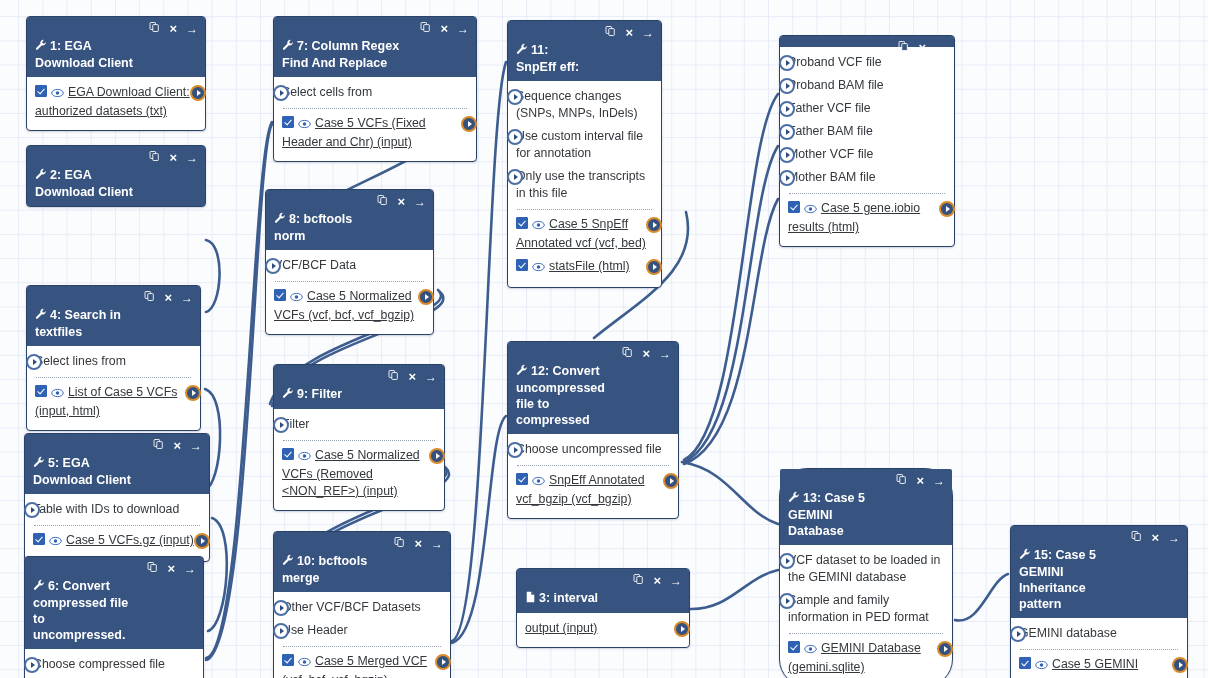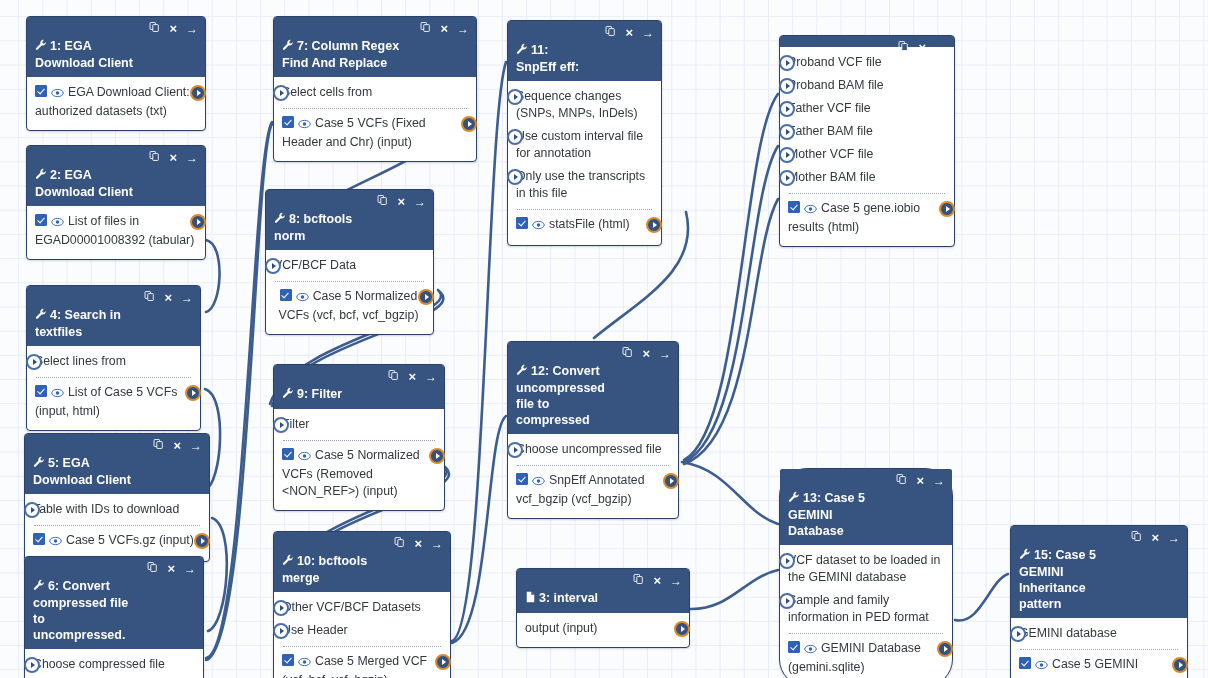--- a/index.html
+++ b/index.html
@@ -38,21 +38,21 @@
   .hdr .ttl{display:block;padding-right:62px;margin-top:16px;}
   .hdr .ttl .ico{display:inline-block;margin-right:3px;vertical-align:-1px;}
   .hdr .acts{position:absolute;top:4px;right:7px;display:flex;gap:9px;align-items:center;}
   .hdr .acts span{font-size:12px;line-height:14px;color:#fff;cursor:pointer;display:inline-block;}
   .hdr .acts .xbtn{font-weight:bold;font-size:13px;}
   .body{padding:4px 8px 7px 8px;}
   .row{
     font-size:12.3px;color:#33383d;line-height:17px;
     padding:3px 2px 3px 0;position:relative;
   }
-  .row.out{color:#33383d;}
+  .row.out{color:#33383d;text-decoration:underline;}
   .row .chk{
     display:inline-block;width:10px;height:10px;background:#2f62b5;
     border:1px solid #2f62b5;border-radius:1px;position:relative;
     vertical-align:-1px;margin-right:4px;
   }
   .row .chk:after{
     content:"";position:absolute;left:2.5px;top:0.5px;width:3px;height:6px;
     border:solid #fff;border-width:0 1.6px 1.6px 0;transform:rotate(42deg);
   }
   .row .eye{display:inline-block;margin-right:4px;vertical-align:-2px;}
@@ -127,28 +127,20 @@
             </svg></span><span>2: EGA Download Client</span></span>
         <div class="acts">
           <span><svg width="11" height="12" viewBox="0 0 16 16">
               <rect x="1.5" y="1.5" width="8" height="10" rx="1" fill="none" stroke="#fff" stroke-width="1.3"></rect>
               <rect x="5.5" y="4.5" width="8" height="10" rx="1" fill="#37537f" stroke="#fff" stroke-width="1.3"></rect>
             </svg></span>
           <span class="xbtn">×</span>
           <span>→</span>
         </div>
       </div>
-      <div class="body">
-        <div class="row out" style="position: relative;"><span class="chk"></span><span class="eye"><svg width="13" height="10" viewBox="0 0 18 12">
-              <ellipse cx="9" cy="6" rx="8" ry="5" fill="none" stroke="#2f62b5" stroke-width="1.3"></ellipse>
-              <circle cx="9" cy="6" r="2.4" fill="#2f62b5"></circle>
-            </svg></span><span>List of files in EGAD00001008392 (tabular)</span><div class="port out" style="top: 4px;">
-            <span class="chev"></span>
-          </div></div>
-      </div>
     </div>
     <div class="node" style="left: 26px; top: 285px; width: 175px;">
       <div class="hdr">
         <span class="ttl"><span class="ico"><svg width="12" height="12" viewBox="0 0 16 16">
               <path d="M11.6 1.2a4 4 0 0 0-4.4 5.2L1.6 12a1.4 1.4 0 0 0 2 2l5.6-5.6a4 4 0 0 0 5.2-4.4l-2.3 2.3-1.9-.5-.5-1.9z" fill="#ffffff"></path>
             </svg></span><span>4: Search in textfiles</span></span>
         <div class="acts">
           <span><svg width="11" height="12" viewBox="0 0 16 16">
               <rect x="1.5" y="1.5" width="8" height="10" rx="1" fill="none" stroke="#fff" stroke-width="1.3"></rect>
               <rect x="5.5" y="4.5" width="8" height="10" rx="1" fill="#37537f" stroke="#fff" stroke-width="1.3"></rect>
@@ -263,21 +255,21 @@
             </svg></span>
           <span class="xbtn">×</span>
           <span>→</span>
         </div>
       </div>
       <div class="body">
         <div class="row in" style="position: relative;"><span>VCF/BCF Data</span><div class="port in" style="top: 4px;">
             <span class="chev"></span>
           </div></div>
         <div class="sep"></div>
-        <div class="row out" style="position: relative; text-align: center;"><span class="chk"></span><span class="eye"><svg width="13" height="10" viewBox="0 0 18 12">
+        <div class="row out" style="position: relative;"><span class="chk"></span><span class="eye"><svg width="13" height="10" viewBox="0 0 18 12">
               <ellipse cx="9" cy="6" rx="8" ry="5" fill="none" stroke="#2f62b5" stroke-width="1.3"></ellipse>
               <circle cx="9" cy="6" r="2.4" fill="#2f62b5"></circle>
             </svg></span><span>Case 5 Normalized VCFs (vcf, bcf, vcf_bgzip)</span><div class="port out" style="top: 4px;">
             <span class="chev"></span>
           </div></div>
       </div>
     </div>
     <div class="node" style="left: 273px; top: 364px; width: 172px;">
       <div class="hdr">
         <span class="ttl"><span class="ico"><svg width="12" height="12" viewBox="0 0 16 16">
@@ -353,20 +345,26 @@
         <div class="row in" style="position: relative;"><span>Sequence changes (SNPs, MNPs, InDels)</span><div class="port in" style="top: 4px;">
             <span class="chev"></span>
           </div></div>
         <div class="row in" style="position: relative;"><span>Use custom interval file for annotation</span><div class="port in" style="top: 4px;">
             <span class="chev"></span>
           </div></div>
         <div class="row in" style="position: relative;"><span>Only use the transcripts in this file</span><div class="port in" style="top: 4px;">
             <span class="chev"></span>
           </div></div>
         <div class="sep"></div>
+        <div class="row out" style="position: relative;"><span class="chk"></span><span class="eye"><svg width="13" height="10" viewBox="0 0 18 12">
+              <ellipse cx="9" cy="6" rx="8" ry="5" fill="none" stroke="#2f62b5" stroke-width="1.3"></ellipse>
+              <circle cx="9" cy="6" r="2.4" fill="#2f62b5"></circle>
+            </svg></span><span>Case 5 SnpEff Annotated vcf (vcf, bed)</span><div class="port out" style="top: 4px;">
+            <span class="chev"></span>
+          </div></div>
         <div class="row out" style="position: relative;"><span class="chk"></span><span class="eye"><svg width="13" height="10" viewBox="0 0 18 12">
               <ellipse cx="9" cy="6" rx="8" ry="5" fill="none" stroke="#2f62b5" stroke-width="1.3"></ellipse>
               <circle cx="9" cy="6" r="2.4" fill="#2f62b5"></circle>
             </svg></span><span>statsFile (html)</span><div class="port out" style="top: 4px;">
             <span class="chev"></span>
           </div></div>
       </div>
     </div>
     <div class="node" style="left: 507px; top: 341px; width: 172px;">
       <div class="hdr">

